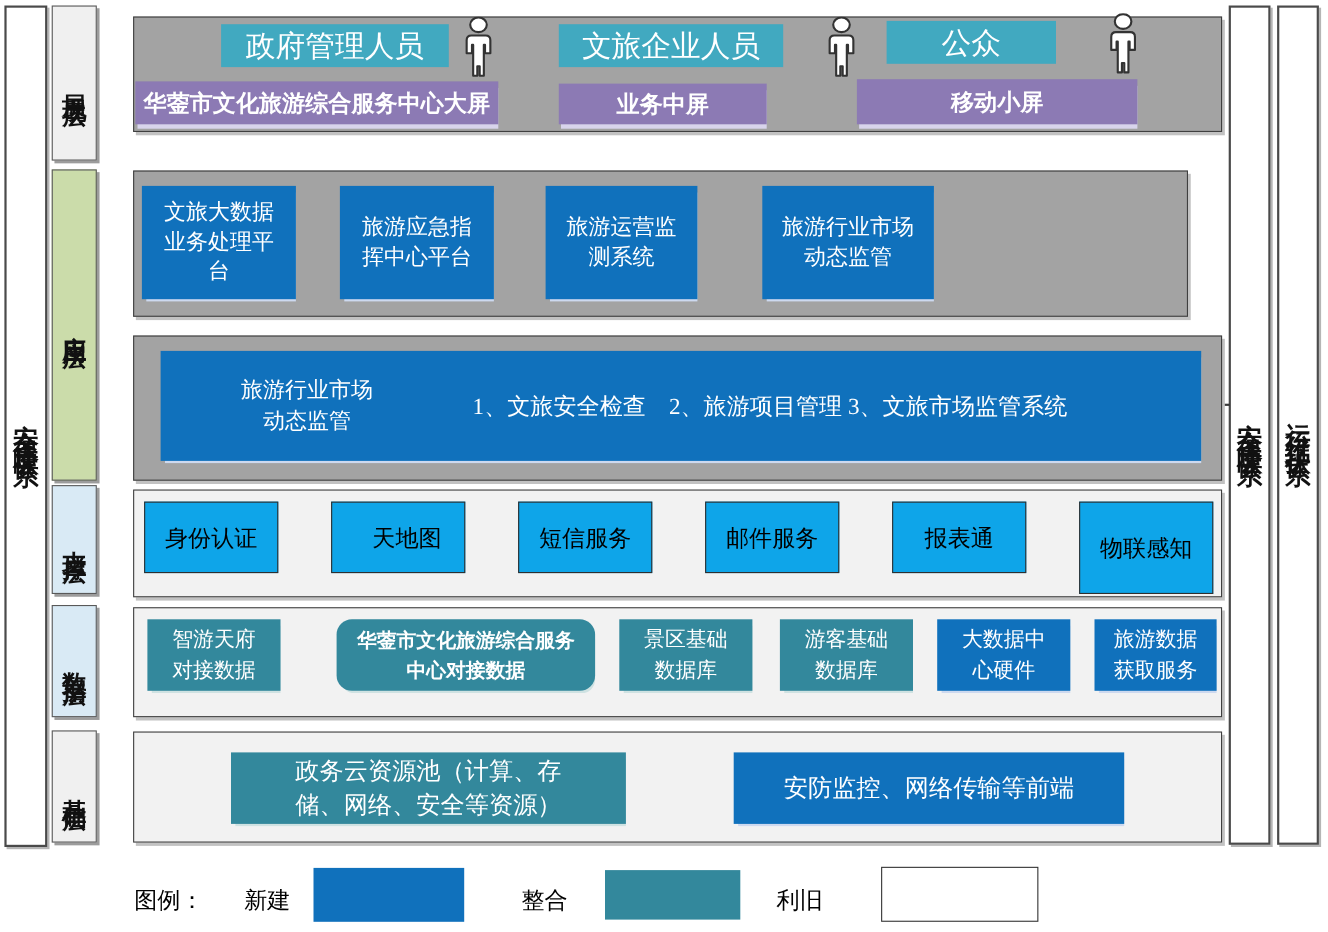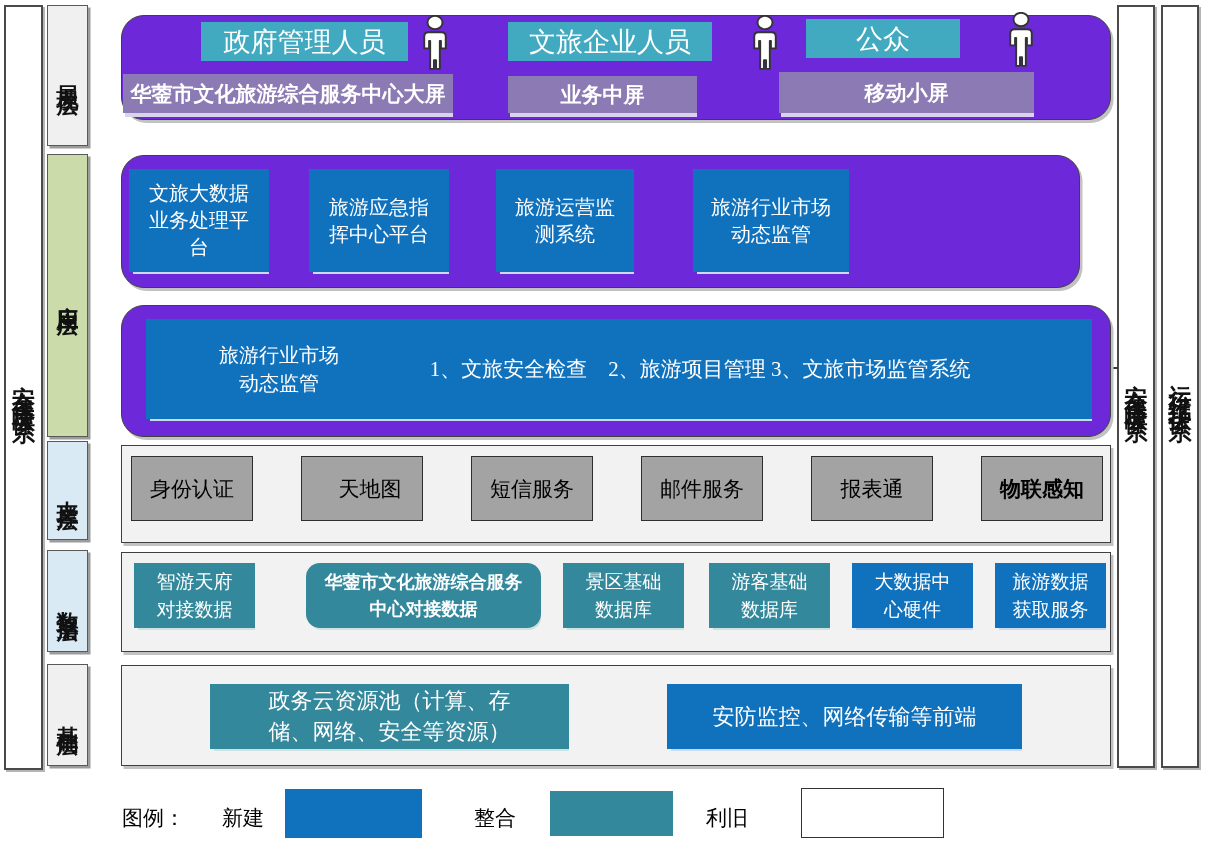--- a/index.html
+++ b/index.html
@@ -11,30 +11,30 @@
         display:flex;align-items:center;justify-content:center;}
   .vbar .vtxt{writing-mode:vertical-rl;text-orientation:upright;font-size:23px;font-weight:700;
         letter-spacing:7px;color:#111;}
   
   .layer{border:1.5px solid #595959;box-shadow:2.5px 2.5px 0 #9c9c9c;
          display:flex;align-items:center;justify-content:center;}
   .layer .vtxt{writing-mode:vertical-rl;text-orientation:upright;font-size:22px;font-weight:700;
          letter-spacing:5px;color:#111;}
   
   .row{border:1.6px solid #3f3f3f;box-shadow:2.5px 3px 0 #c2c2c2;}
-  .row-white{background:#6d28d9;border-radius:23px;}
+  .row-white{background:#a3a3a3;}
   .row-gray{background:#f2f2f2;}
   
   .cell{display:flex;align-items:center;justify-content:center;text-align:center;color:#fff;}
   .pre{white-space:pre-line;}
   .blue{background:#1071bc;box-shadow:2px 4px 0 -2px #cdd9ef;}
   .teal-dark{background:#33889c;box-shadow:2px 4px 0 -2px #cfe2e2;}
   .teal-light{background:#41a9c0;}
   .purple{background:#8c7ab4;box-shadow:1px 5px 0 -1px #d8d4ec;font-family:"Liberation Sans","DejaVu Sans",sans-serif;font-weight:700;}
-  .whitebox{background:#a3a3a3;border:1.6px solid #2f2f2f;color:#000;}
+  .whitebox{background:#0ea5e9;border:1.6px solid #2f2f2f;color:#000;}
   .person{width:40px;height:56px;}
   .legend-label{font-size:21px;color:#000;}
   .swatch{box-sizing:border-box;}
   .conn{background:#3a3a3a;}
 </style>
 </head>
 <body>
 
 <div id="canvas">
 
@@ -109,21 +109,21 @@
       <div style="flex:1;text-align:center;font-size:21px;padding-right:76px;">1、文旅安全检查　2、旅游项目管理 3、文旅市场监管系统</div>
     </div>
   </div>
 
   <div class="abs row row-gray" style="left:121px;top:445px;width:990px;height:98px;">
     <div class="abs cell whitebox" style="left:9px;top:10px;width:122px;height:65px;font-size:21px;">身份认证</div>
     <div class="abs cell whitebox" style="left:179px;top:10px;width:122px;height:65px;font-size:21px;padding-left:16px;">天地图</div>
     <div class="abs cell whitebox" style="left:349px;top:10px;width:122px;height:65px;font-size:21px;">短信服务</div>
     <div class="abs cell whitebox" style="left:519px;top:10px;width:122px;height:65px;font-size:21px;">邮件服务</div>
     <div class="abs cell whitebox" style="left:689px;top:10px;width:122px;height:65px;font-size:21px;">报表通</div>
-    <div class="abs cell whitebox" style="left:859px;top:10px;width:122px;height:65px;font-size:21px;font-weight:bold;">物联感知</div>
+    <div class="abs cell whitebox" style="left:859px;top:10px;width:122px;height:84px;font-size:21px;">物联感知</div>
   </div>
 
   <div class="abs row row-gray" style="left:121px;top:552px;width:990px;height:100px;">
     <div class="abs cell teal-dark pre" style="left:12px;top:10px;width:121px;height:65px;font-size:19px;line-height:1.45;">智游天府
 对接数据</div>
     <div class="abs cell teal-dark pre" style="left:184px;top:10px;width:235px;height:65px;font-size:18px;line-height:1.5;font-family:'Liberation Sans','DejaVu Sans',sans-serif;font-weight:700;border-radius:14px;">华蓥市文化旅游综合服务
 中心对接数据</div>
     <div class="abs cell teal-dark pre" style="left:441px;top:10px;width:121px;height:65px;font-size:19px;line-height:1.45;">景区基础
 数据库</div>
     <div class="abs cell teal-dark pre" style="left:587px;top:10px;width:121px;height:65px;font-size:19px;line-height:1.45;">游客基础

